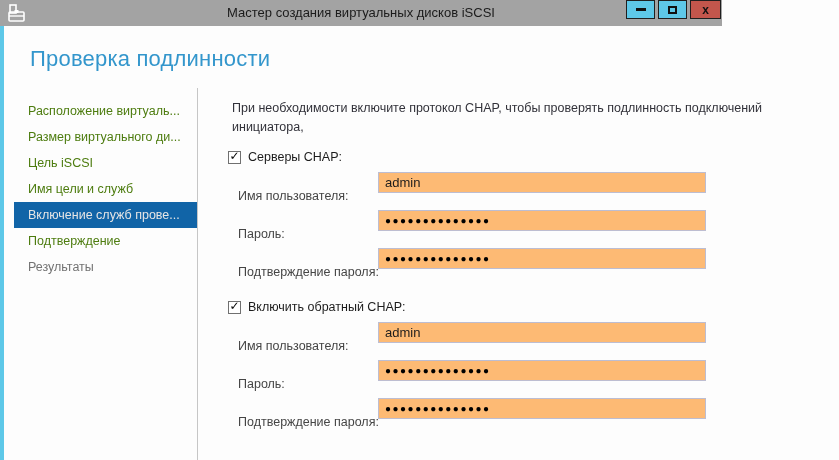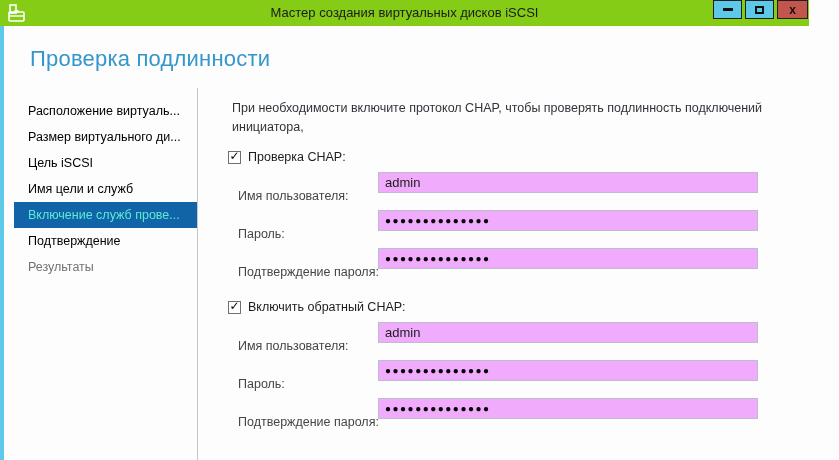--- a/index.html
+++ b/index.html
@@ -4,22 +4,22 @@
 <style>
   html,body{margin:0;padding:0;}
   body{
     width:839px;height:460px;position:relative;overflow:hidden;
     background:#fdfdfd;
     font-family:"Liberation Sans","DejaVu Sans",sans-serif;
     -webkit-font-smoothing:antialiased;
   }
   
   .titlebar{
-    position:absolute;left:0;top:0;width:809px;height:26px;
-    background:#84cc16;
+    position:absolute;left:0;top:0;width:722px;height:26px;
+    background:#a3a3a3;
   }
   .title-text{
     position:absolute;left:0;right:0;top:0;height:26px;line-height:26px;
     text-align:center;font-size:13px;color:#1b1b1b;
   }
   .app-icon{position:absolute;left:7px;top:3px;width:20px;height:20px;}
   .winbtns{position:absolute;right:1px;top:0;display:flex;gap:3px;}
   .winbtn{
     width:29px;height:19px;border:1px solid #1f1f1f;box-sizing:border-box;
     background:#5ec8e8;display:flex;align-items:center;justify-content:center;
@@ -34,44 +34,44 @@
   
   .page-heading{
     position:absolute;left:30px;top:46px;
     font-size:22px;color:#3396cc;letter-spacing:0.2px;
   }
   
   .divider{position:absolute;left:197px;top:88px;width:1px;height:372px;background:#c6c6c6;}
   .sidebar{position:absolute;left:14px;top:98px;width:183px;}
   .nav-item{
     height:26px;line-height:26px;padding-left:14px;
-    font-size:12.5px;color:#000000;white-space:nowrap;overflow:hidden;
+    font-size:12.5px;color:#4d7c0f;white-space:nowrap;overflow:hidden;
     cursor:default;
   }
-  .nav-item.selected{background:#1164a7;color:#5eead4;}
+  .nav-item.selected{background:#1164a7;color:#e5e5e5;}
   .nav-item.disabled{color:#737373;}
   
   .desc{
     position:absolute;left:232px;top:99px;width:590px;
     font-size:12.5px;line-height:19px;color:#32323a;
   }
   .cbrow{position:absolute;left:228px;display:flex;align-items:center;}
   .checkbox{
     width:13px;height:13px;border:1px solid #707070;background:#fff;
     box-sizing:border-box;display:flex;align-items:center;justify-content:center;
   }
   .checkbox .check{font-size:12px;font-weight:bold;color:#000;line-height:1;margin-top:-2px;}
   .cblabel{margin-left:7px;font-size:12.5px;color:#1c1c1c;}
   .frow{position:absolute;left:238px;width:560px;height:22px;}
   .flabel{
     position:absolute;left:0;top:4px;font-size:12.5px;color:#454545;white-space:nowrap;margin-top:13px;
   }
   .finput{
-    position:absolute;left:140px;top:0;width:380px;height:21px;
-    border:1px solid #bdbdd1;background:#f0abfc;box-sizing:border-box;
+    position:absolute;left:140px;top:0;width:328px;height:21px;
+    border:1px solid #bdbdd1;background:#fdba74;box-sizing:border-box;
     font-family:"Liberation Sans","DejaVu Sans",sans-serif;
     font-size:13px;color:#1b1b1b;padding:0 6px;outline:none;
   }
   .finput.pw{font-size:10px;letter-spacing:1.5px;color:#000;font-weight:bold;}
 </style>
 </head>
 <body>
 
 <div class="titlebar">
   <span class="app-icon">
@@ -112,21 +112,21 @@
 </div>
 
 <div class="desc">
   <div>При необходимости включите протокол CHAP, чтобы проверять подлинность подключений инициатора,</div>
 </div>
 
 <div class="cbrow" style="top:150px">
   <span class="checkbox">
       <span class="check">✓</span>
     </span>
-  <span class="cblabel">Проверка CHAP:</span>
+  <span class="cblabel">Серверы CHAP:</span>
 </div>
 
 <div class="frow" style="top:172px">
   <span class="flabel">Имя пользователя:</span>
   <input class="finput" type="text" value="admin" style="">
 </div>
 <div class="frow" style="top:210px">
   <span class="flabel">Пароль:</span>
   <input class="finput pw" type="text" value="●●●●●●●●●●●●●●" style="">
 </div>

